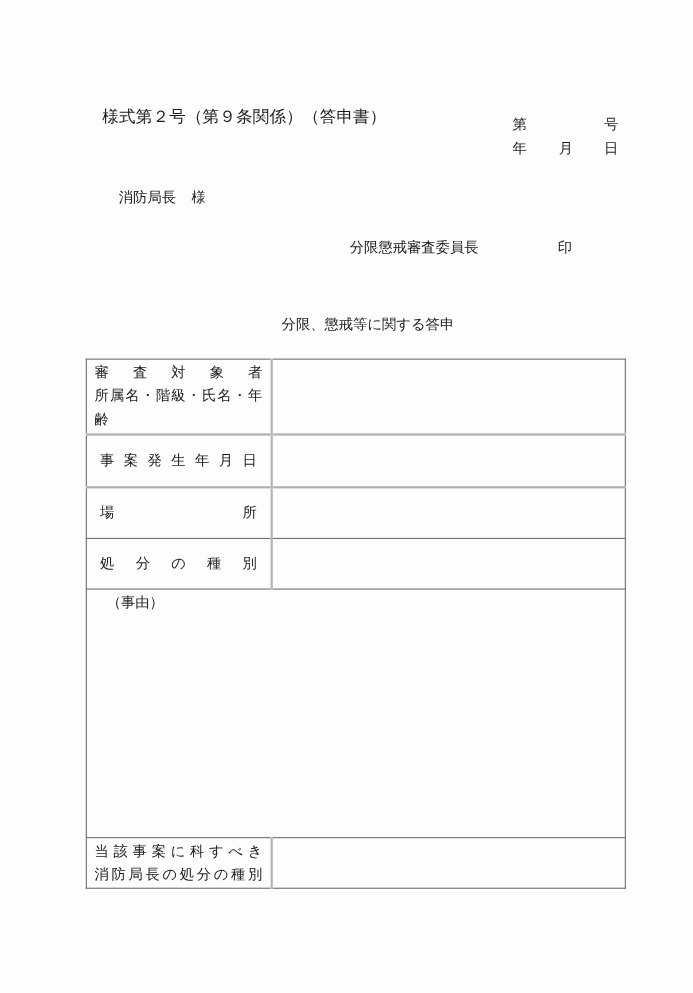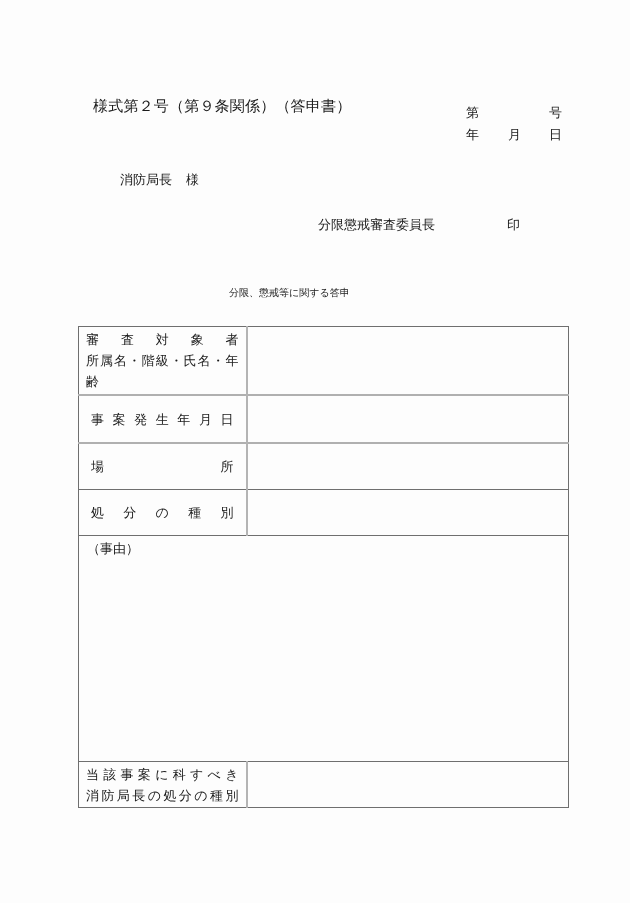--- a/index.html
+++ b/index.html
@@ -19,27 +19,27 @@
     .abs { position: absolute; white-space: nowrap; }
 
     .form-number { left: 79px; top: 97px; font-size: 15px; letter-spacing: 0.2px; margin-left: 14px; }
 
     .doc-no-dai { left: 466px; top: 104px; }
     .doc-no-go  { left: 549px; top: 104px; }
     .date-nen   { left: 466px; top: 126px; }
     .date-tsuki { left: 508px; top: 126px; }
     .date-hi    { left: 549px; top: 126px; }
 
-    .addressee { left: 120px; top: 171px; }
+    .addressee { left: 108px; top: 171px; }
     .addressee .sama { margin-left: 14px; }
 
     .sender { left: 318px; top: 216px; }
     .seal   { left: 507px; top: 216px; }
 
-    .doc-title { left: 229px; top: 286px; font-size: 10px; }
+    .doc-title { left: 256px; top: 286px; font-size: 13px; }
 
     
     .form-table {
       position: absolute;
       left: 78px;
       top: 326px;
       width: 491px;
       border-collapse: collapse;
       table-layout: fixed;
     }
@@ -53,21 +53,21 @@
       width: 168px;
       border-right: 2px solid #b4b4b4;
       padding: 0 7px;
       box-sizing: border-box;
     }
     .form-table td.value { }
     .form-table tr.r1 td { height: 67px; }
     .form-table tr.r2 td { height: 46px; }
     .form-table tr.r3 td { height: 45px; }
     .form-table tr.r4 td { height: 45px; }
-    .form-table tr.r5 td { height: 225px; vertical-align: top; }
+    .form-table tr.r5 td { height: 225px; vertical-align: top; padding-left: 10px; }
     .form-table tr.r6 td { height: 45px; }
 
     .form-table tr.r2 td, .form-table tr.r3 td { border-top: 2px solid #b0b0b0; }
 
     .line {
       display: flex;
       justify-content: space-between;
       line-height: 21px;
     }
     .line.left { justify-content: flex-start; }

